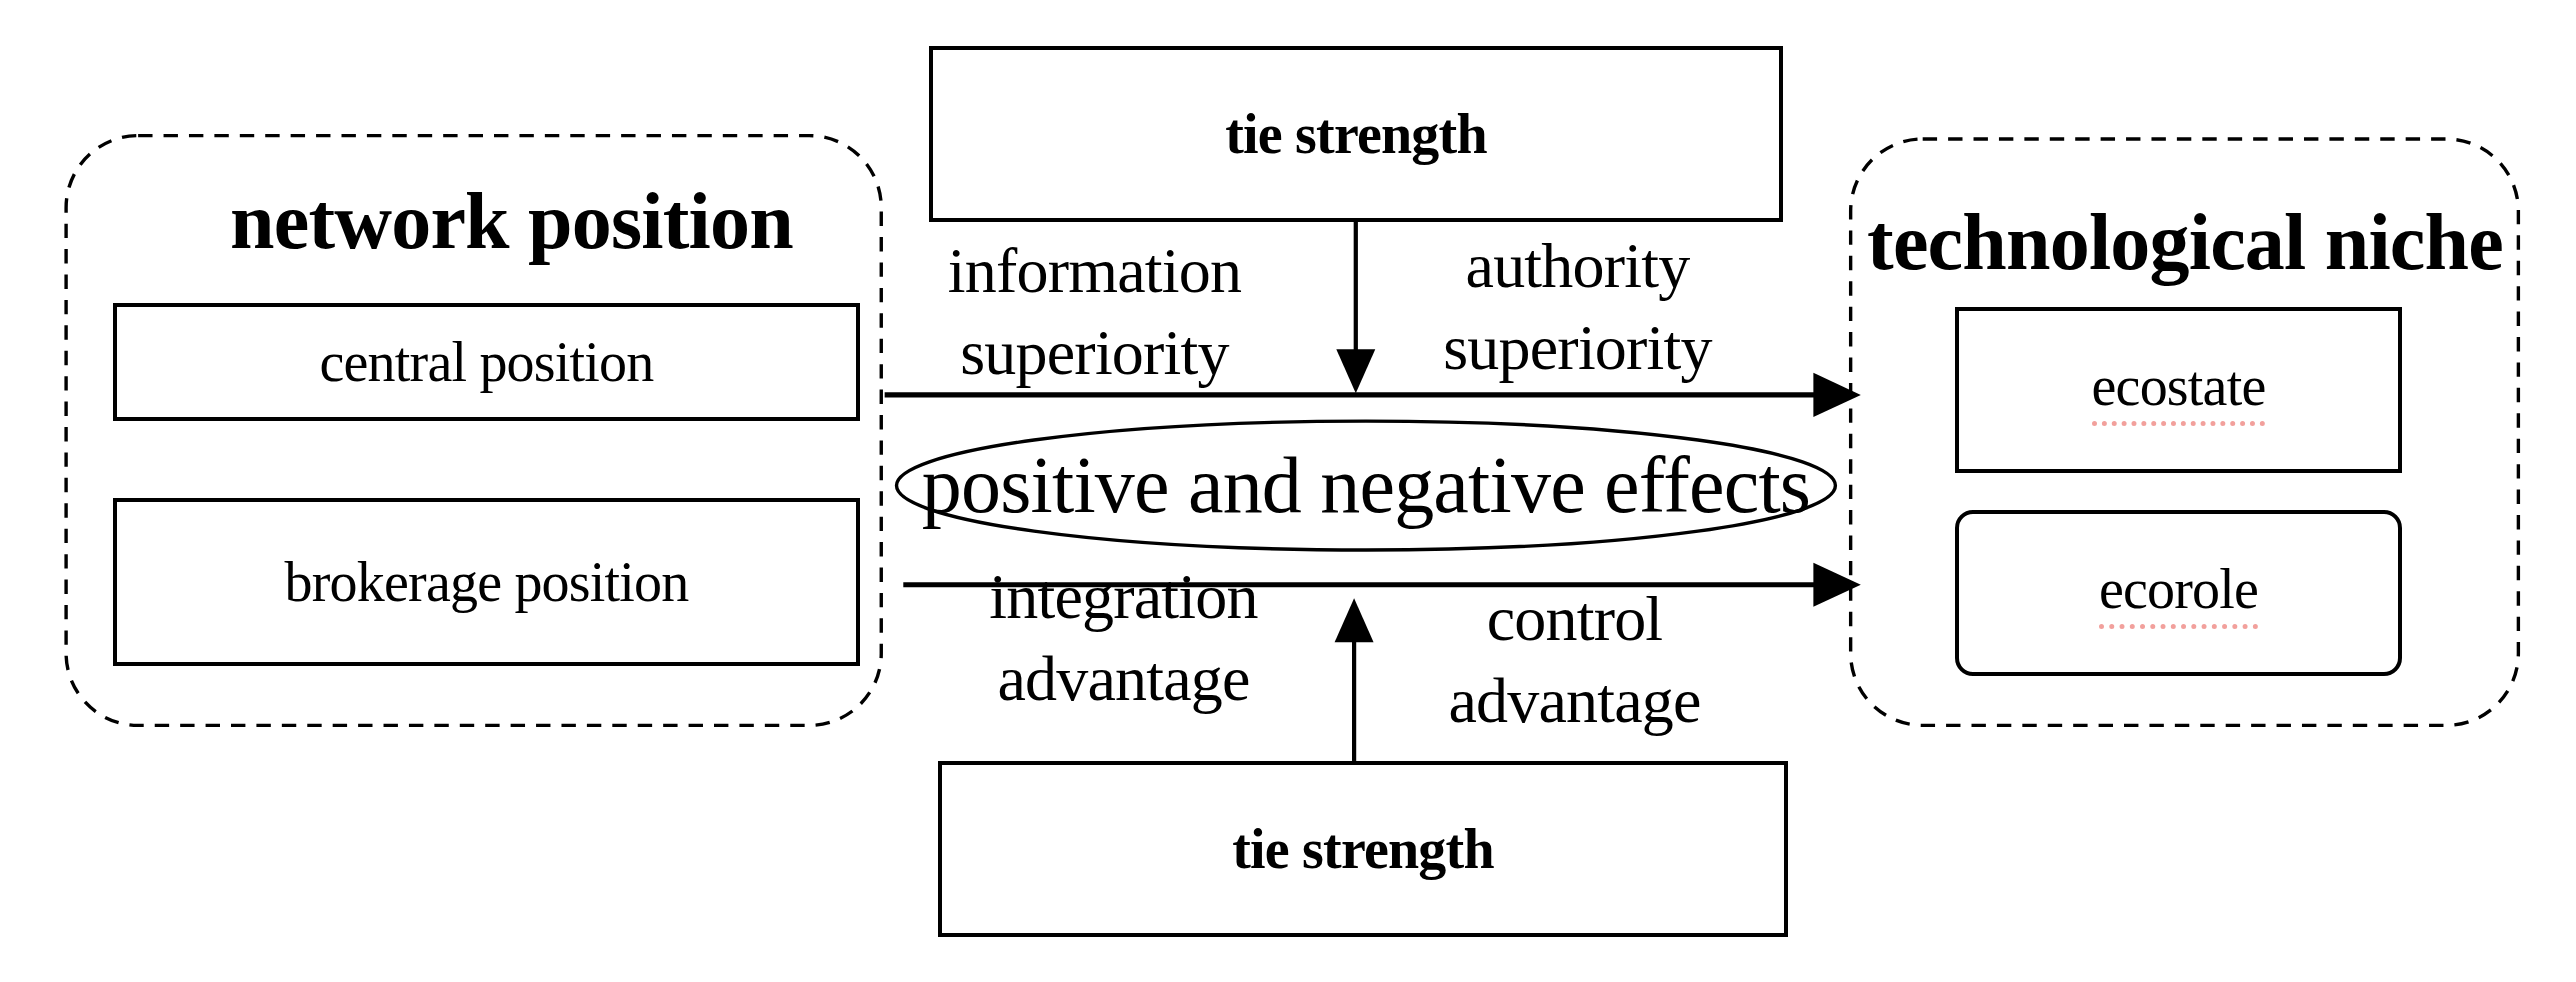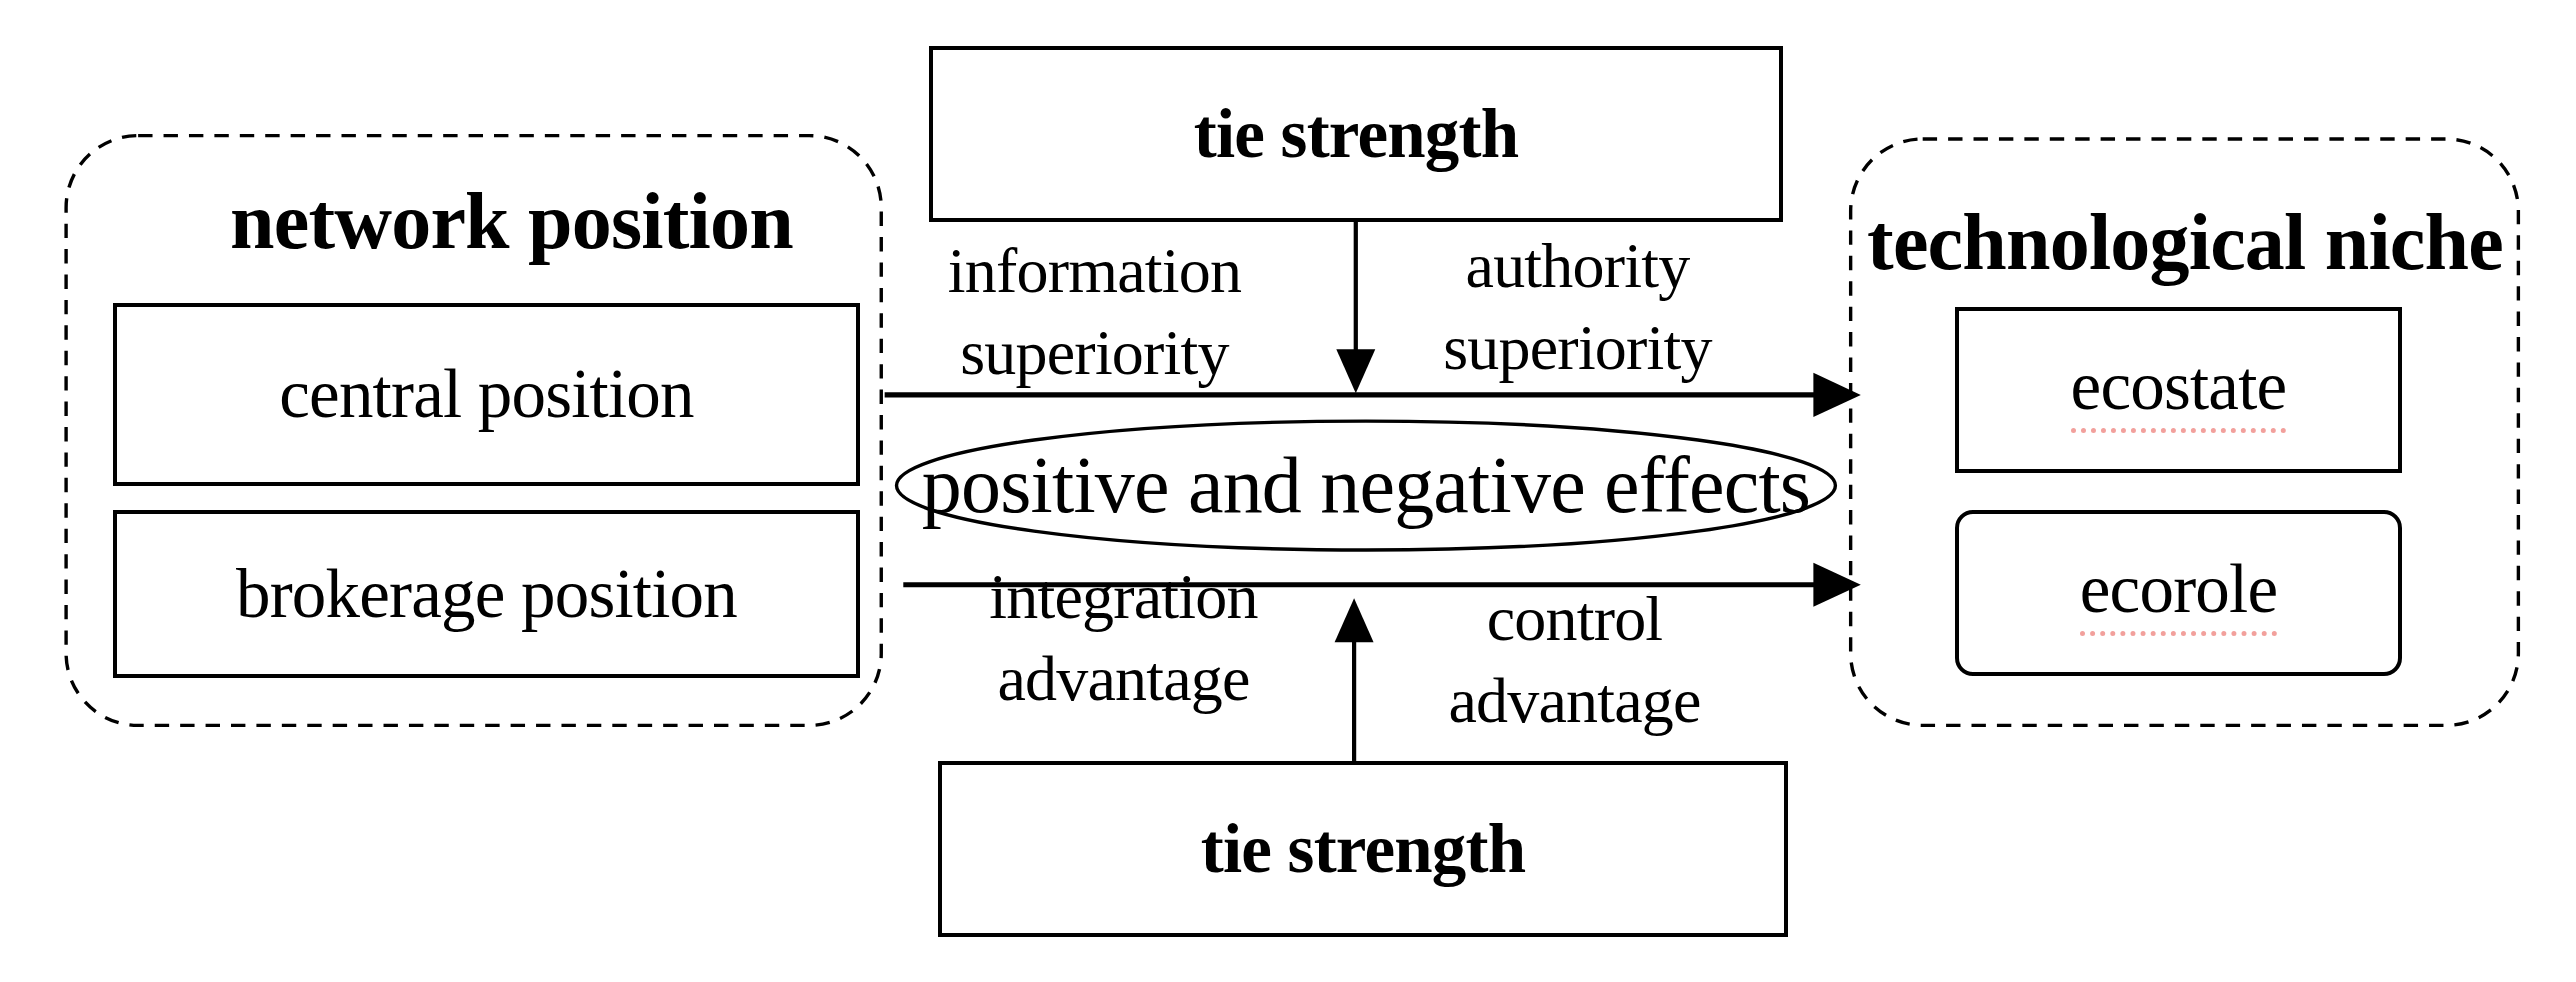--- a/index.html
+++ b/index.html
@@ -14,21 +14,21 @@
   }
   #lines { position: absolute; left: 0; top: 0; }
   .solid-box {
     position: absolute;
     box-sizing: border-box;
     border: 4.2px solid #000;
     background: #fff;
     display: flex;
     align-items: center;
     justify-content: center;
-    font-size: 69px;
+    font-size: 56px;
     letter-spacing: -0.8px;
     white-space: nowrap;
   }
   .solid-box.bold { font-weight: bold; }
   .group-title {
     position: absolute;
     font-weight: bold;
     font-size: 80px;
     letter-spacing: -0.8px;
     white-space: nowrap;
@@ -87,25 +87,25 @@
     </g>
 
     <g>
       <line x1="1598" y1="898" x2="1598" y2="752" stroke="#000" stroke-width="5"></line>
       <polygon points="1598,706 1575,758 1621,758" fill="#000"></polygon>
     </g>
   </svg>
 
   <div class="group-title" style="left:230px; top:176px;">network position</div>
 
-  <div class="solid-box" style="left:113px; top:303px; width:747px; height:183px;text-align:center;">
+  <div class="solid-box" style="left:113px; top:303px; width:747px; height:118px;text-align:center;">
     <span>central position</span>
   </div>
 
-  <div class="solid-box" style="left:113px; top:510px; width:747px; height:168px;">
+  <div class="solid-box" style="left:113px; top:498px; width:747px; height:168px;">
     <span>brokerage position</span>
   </div>
 
   <div class="solid-box bold" style="left:929px; top:46px; width:854px; height:176px;">
     <span>tie strength</span>
   </div>
 
   <div class="edge-label" style="left:891px; top:230px;">
     <div>information</div>
     <div>superiority</div>

